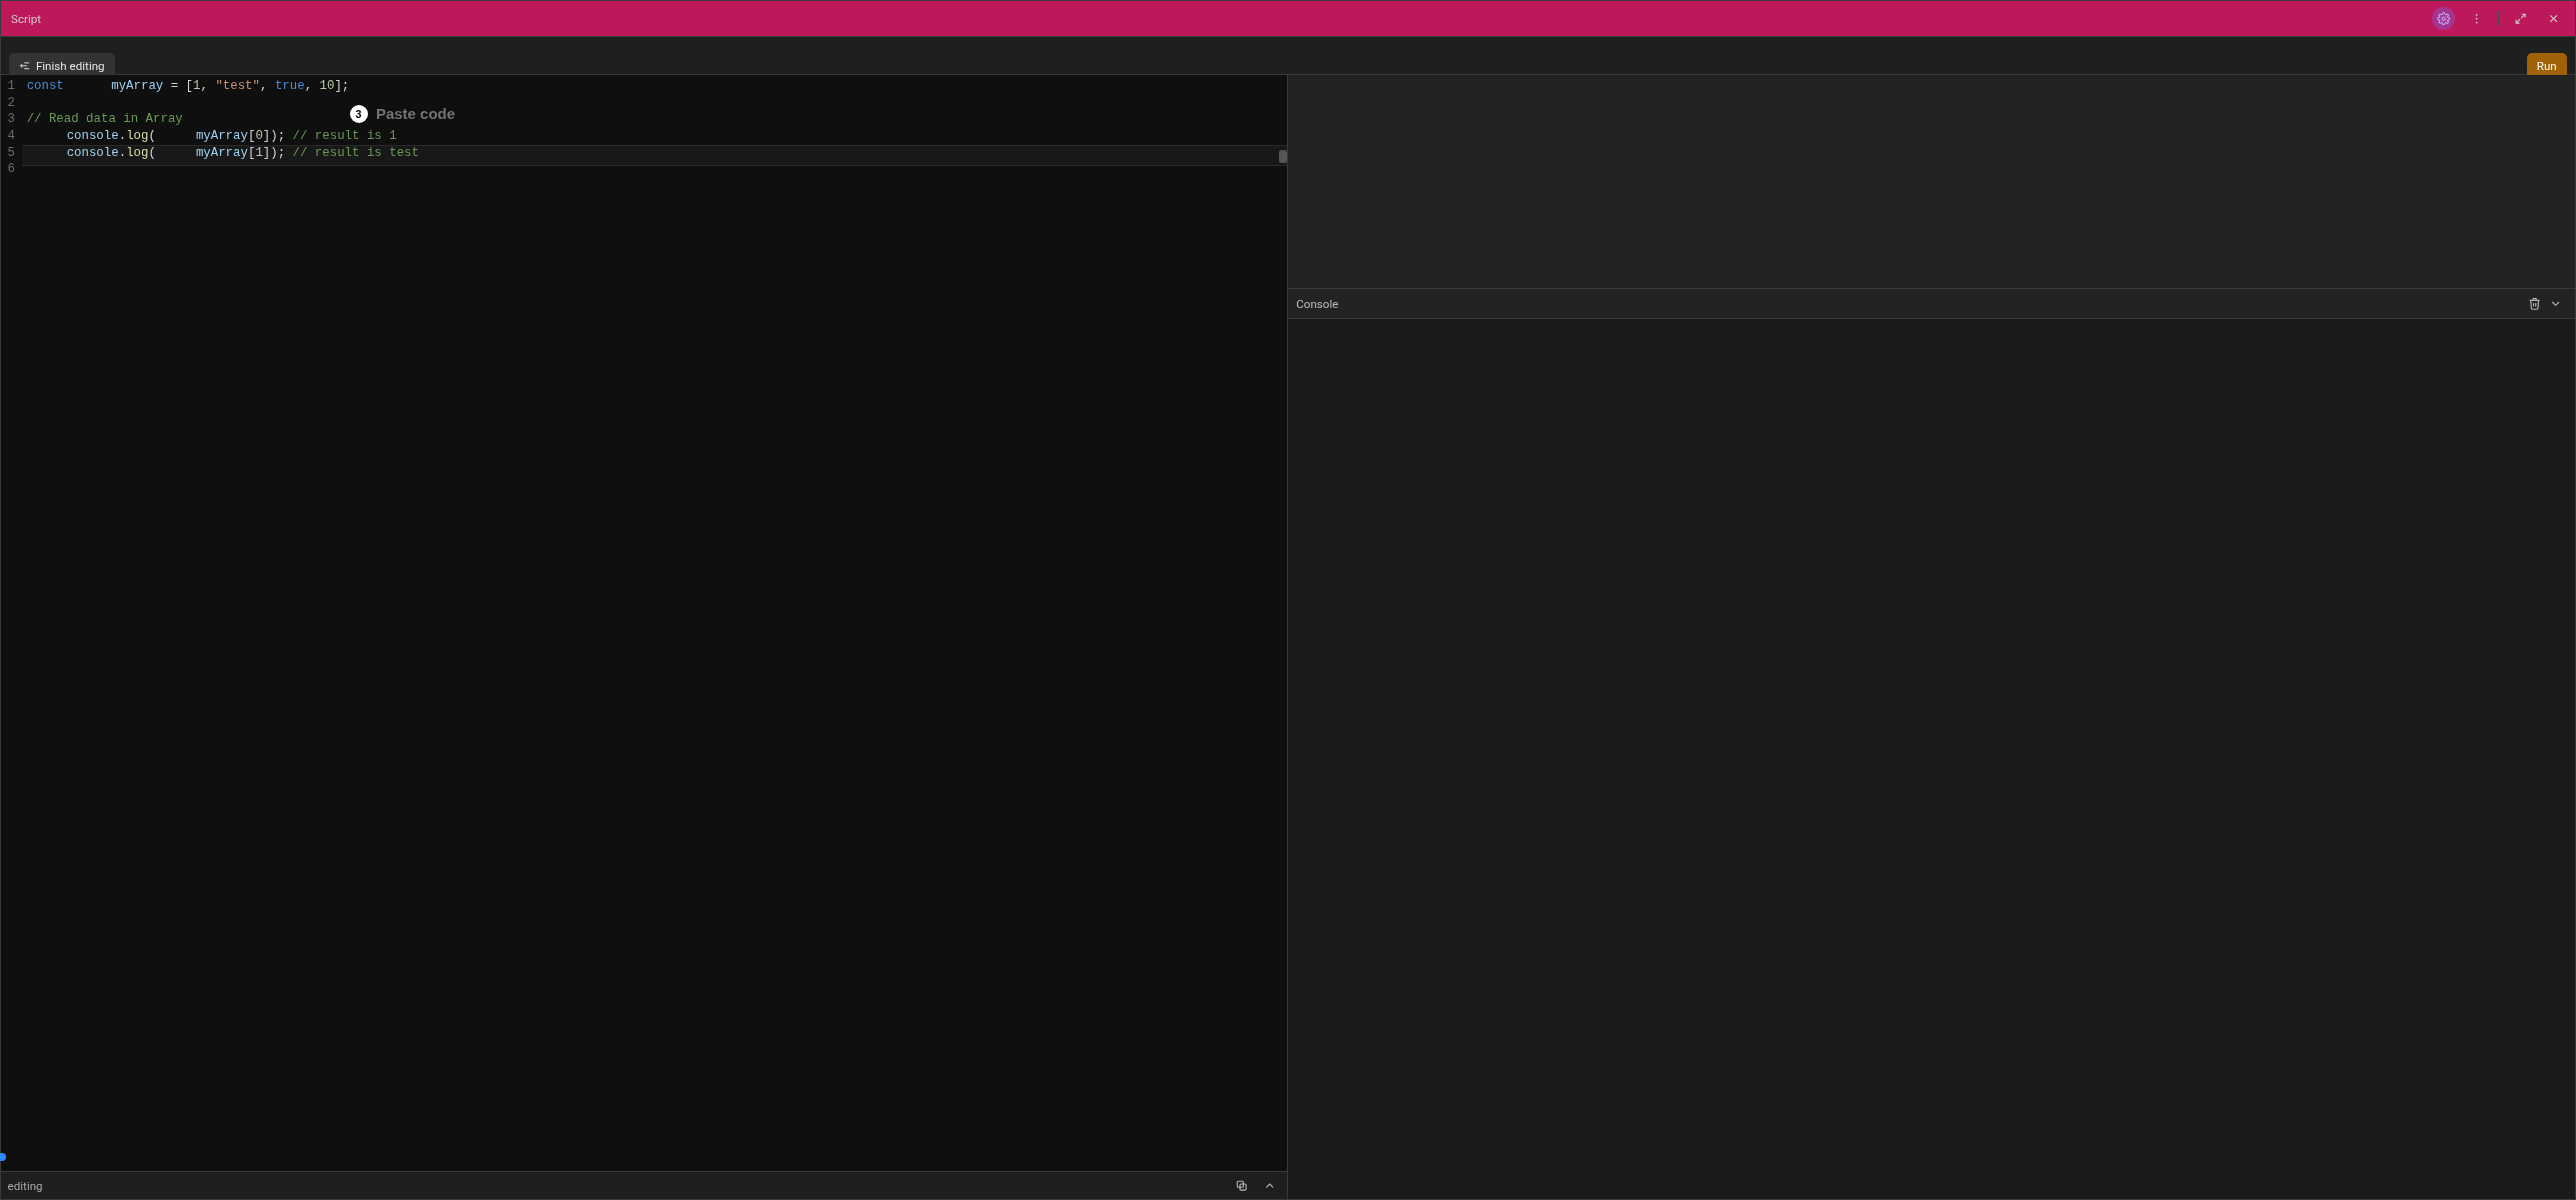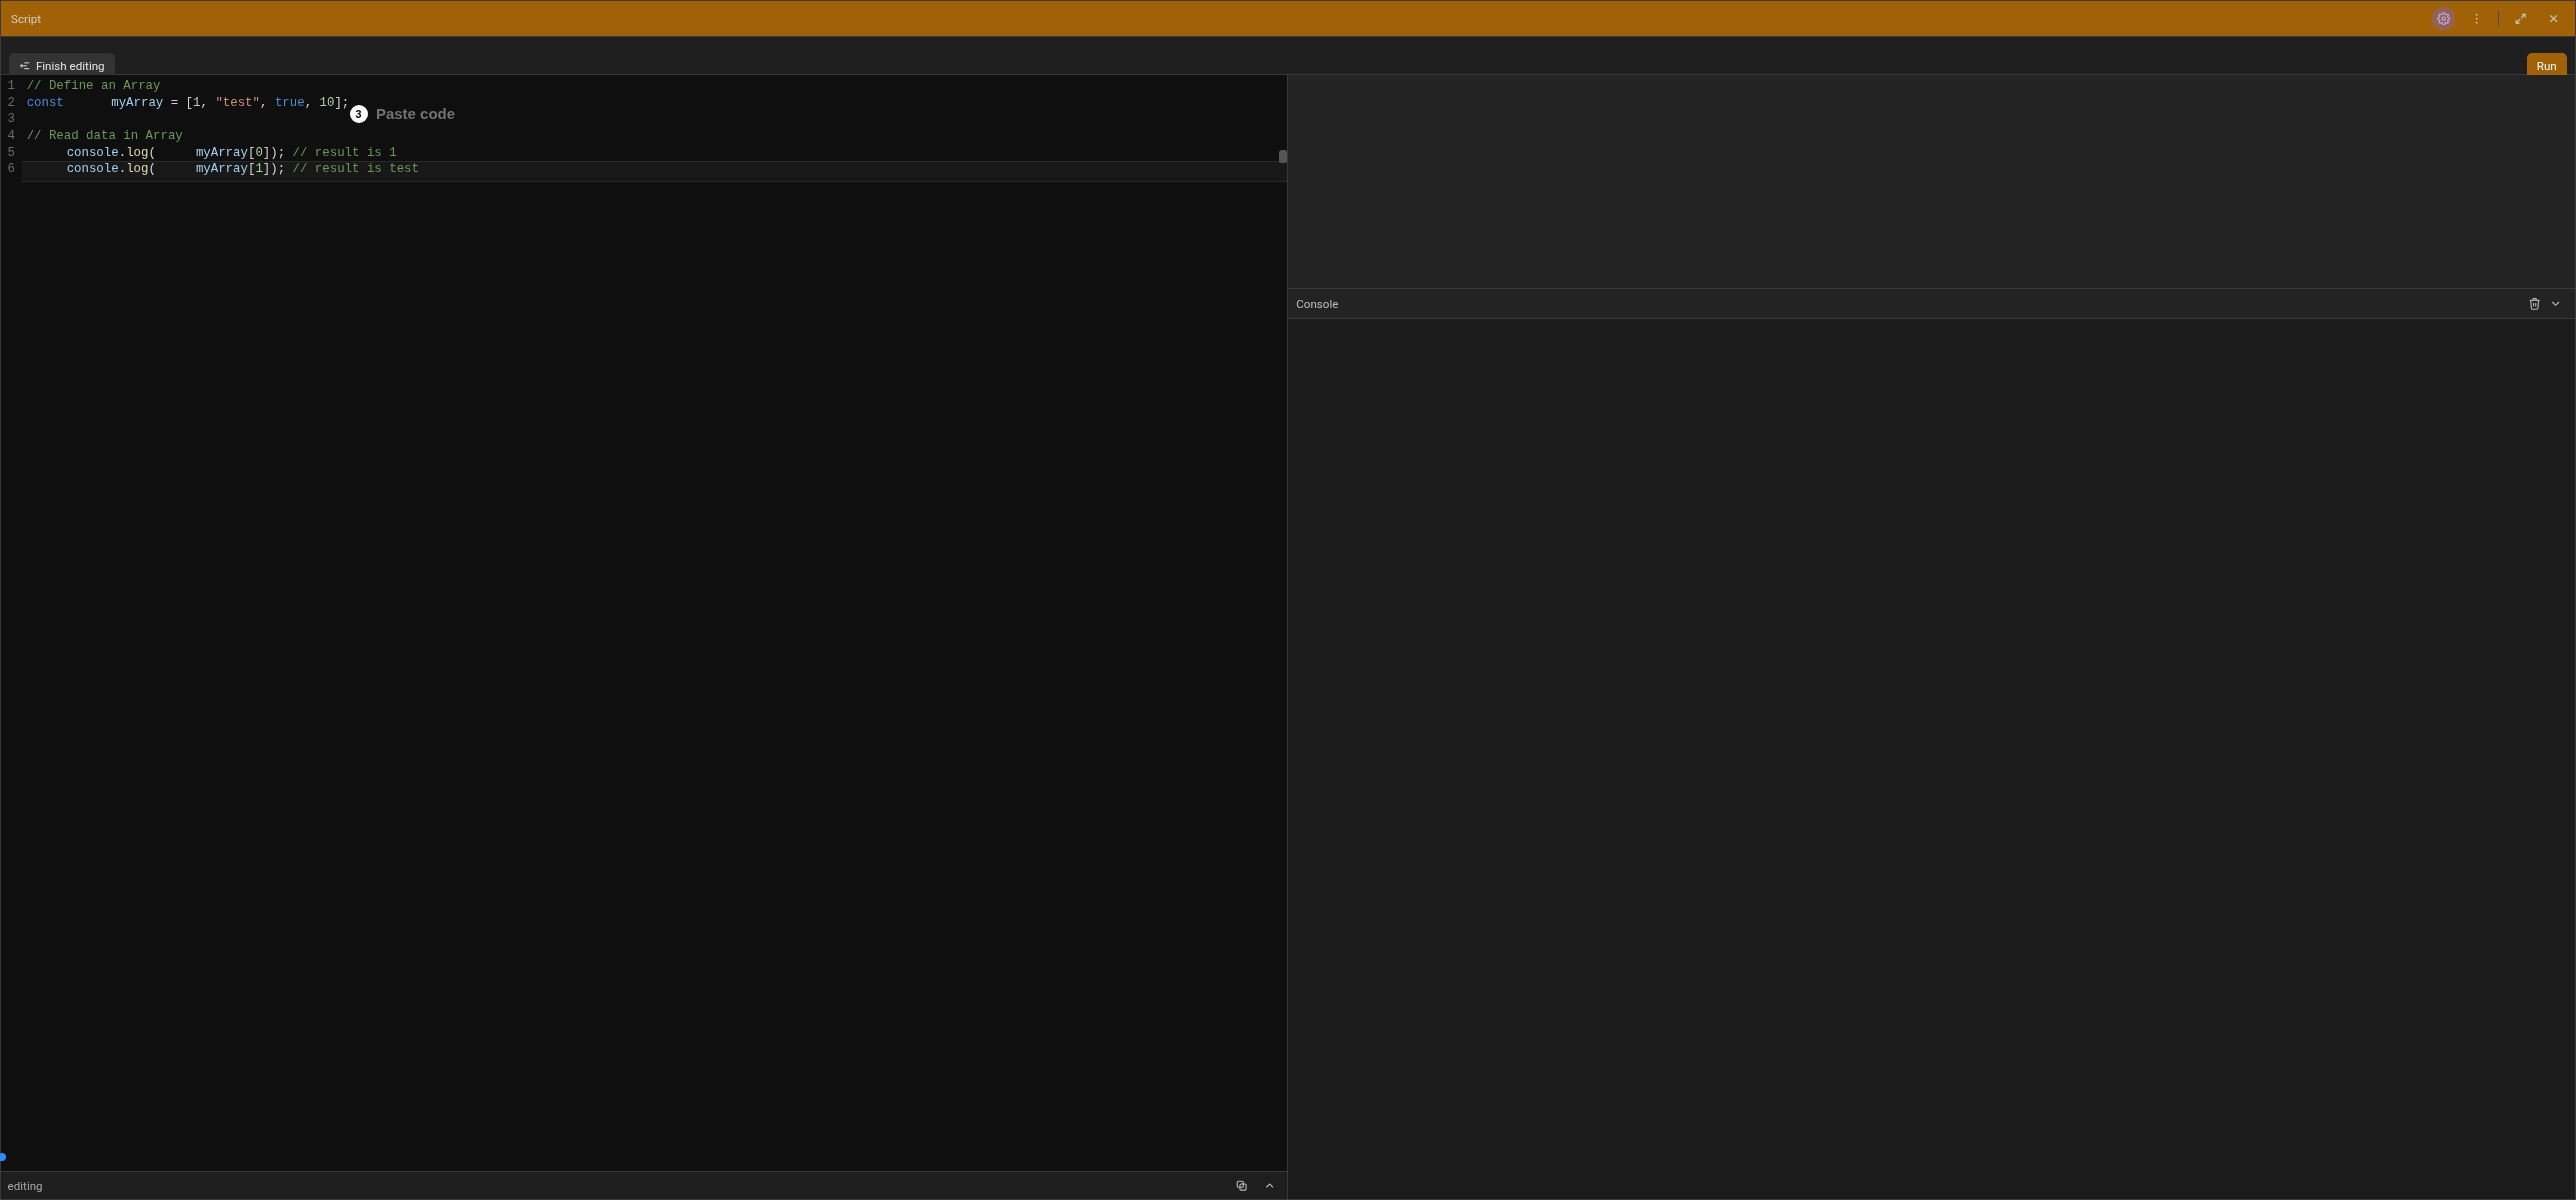--- a/index.html
+++ b/index.html
@@ -19,21 +19,21 @@
     border: 0.8px solid #3a3a3a;
     background: #1f1f1f;
   }
   
   .titlebar {
     height: 36px;
     display: flex;
     align-items: center;
     padding: 0 10px;
     border-bottom: 0.8px solid #3a3a3a;
-    background: #a16207;
+    background: #be185d;
   }
   .titlebar .title { color: #cfcfcf; font-size: 11.6px; }
   .titlebar .spacer { flex: 1; }
   .titlebar .tb-actions { display: flex; align-items: center; gap: 10px; }
   .tb-iconbtn {
     width: 23px; height: 23px;
     display: flex; align-items: center; justify-content: center;
     border-radius: 5px;
     color: #cfcfcf;
     cursor: pointer;
@@ -278,21 +278,20 @@
             <div>3</div>
             <div>4</div>
             <div>5</div>
             <div>6</div>
           </div>
         <div class="code" id="code">
           <div class="annotation">
             <div class="badge">3</div>
             <div class="label">Paste code</div>
           </div>
-        <div class="code-line"><span class="tok-comment">// Define an Array</span></div>
             <div class="code-line"><span class="tok-keyword">const</span><span class="tok-default"> </span><span class="tok-ident">myArray</span><span class="tok-default"> = [</span><span class="tok-num">1</span><span class="tok-default">, </span><span class="tok-str">"test"</span><span class="tok-default">, </span><span class="tok-bool">true</span><span class="tok-default">, </span><span class="tok-num">10</span><span class="tok-default">];</span></div>
             <div class="code-line"></div>
             <div class="code-line"><span class="tok-comment">// Read data in Array</span></div>
             <div class="code-line"><span class="tok-ident">console</span><span class="tok-default">.</span><span class="tok-func">log</span><span class="tok-default">(</span><span class="tok-ident">myArray</span><span class="tok-default">[</span><span class="tok-num">0</span><span class="tok-default">]); </span><span class="tok-comment">// result is 1</span></div>
             <div class="code-line current"><span class="tok-ident">console</span><span class="tok-default">.</span><span class="tok-func">log</span><span class="tok-default">(</span><span class="tok-ident">myArray</span><span class="tok-default">[</span><span class="tok-num">1</span><span class="tok-default">]); </span><span class="tok-comment">// result is test</span></div>
           </div>
         <div class="scroll-thumb"></div>
       </div>
       <div class="status-dot" style="bottom:38px;"></div>
       <div class="statusbar">

